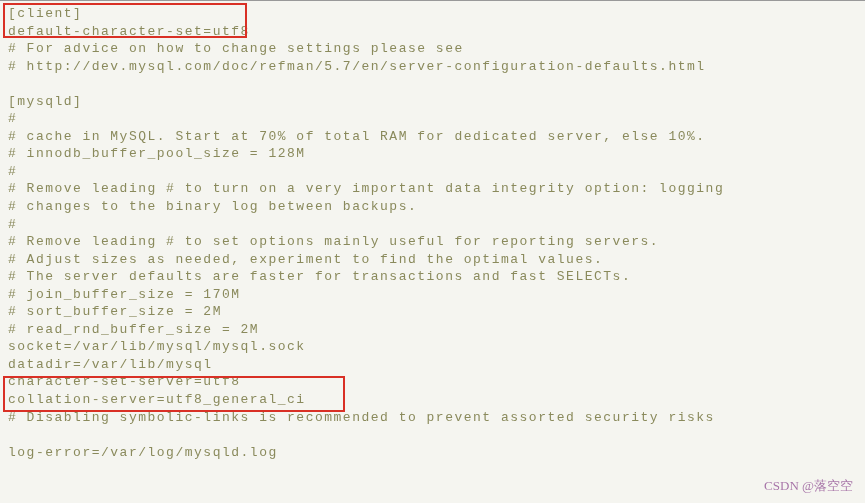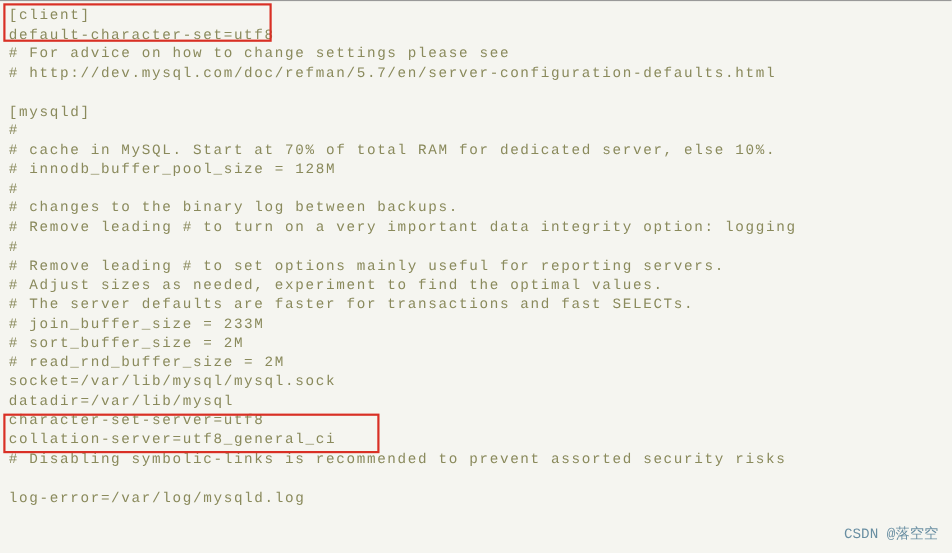--- a/index.html
+++ b/index.html
@@ -41,23 +41,23 @@
       left: 3px;
       width: 342px;
       height: 36px;
       pointer-events: none;
       z-index: 10;
     }
     .watermark {
       position: absolute;
       bottom: 8px;
       right: 12px;
-      color: #0c4a6e;
+      color: #701a75;
       font-size: 13px;
-      font-family: Liberation Mono, monospace;
+      font-family: Liberation Serif, serif;
       letter-spacing: 0;
       opacity: 0.6;
     }
   </style>
 </head>
 <body>
 
 <div class="highlight-box-1"></div>
 <div class="highlight-box-2"></div>
 
@@ -65,27 +65,27 @@
   <div class="line">[client]</div>
   <div class="line">default-character-set=utf8</div>
   <div class="line"># For advice on how to change settings please see</div>
   <div class="line"># http://dev.mysql.com/doc/refman/5.7/en/server-configuration-defaults.html</div>
   <div class="line">&nbsp;</div>
   <div class="line">[mysqld]</div>
   <div class="line">#</div>
   <div class="line"># cache in MySQL. Start at 70% of total RAM for dedicated server, else 10%.</div>
   <div class="line"># innodb_buffer_pool_size = 128M</div>
   <div class="line">#</div>
+  <div class="line"># Remove leading # to turn on a very important data integrity option: logging</div>
   <div class="line"># changes to the binary log between backups.</div>
-  <div class="line"># Remove leading # to turn on a very important data integrity option: logging</div>
   <div class="line">#</div>
   <div class="line"># Remove leading # to set options mainly useful for reporting servers.</div>
   <div class="line"># Adjust sizes as needed, experiment to find the optimal values.</div>
   <div class="line"># The server defaults are faster for transactions and fast SELECTs.</div>
-  <div class="line"># join_buffer_size = 233M</div>
+  <div class="line"># join_buffer_size = 170M</div>
   <div class="line"># sort_buffer_size = 2M</div>
   <div class="line"># read_rnd_buffer_size = 2M</div>
   <div class="line">socket=/var/lib/mysql/mysql.sock</div>
   <div class="line">datadir=/var/lib/mysql</div>
   <div class="line">character-set-server=utf8</div>
   <div class="line">collation-server=utf8_general_ci</div>
   <div class="line"># Disabling symbolic-links is recommended to prevent assorted security risks</div>
   <div class="line">&nbsp;</div>
   <div class="line">log-error=/var/log/mysqld.log</div>
 

